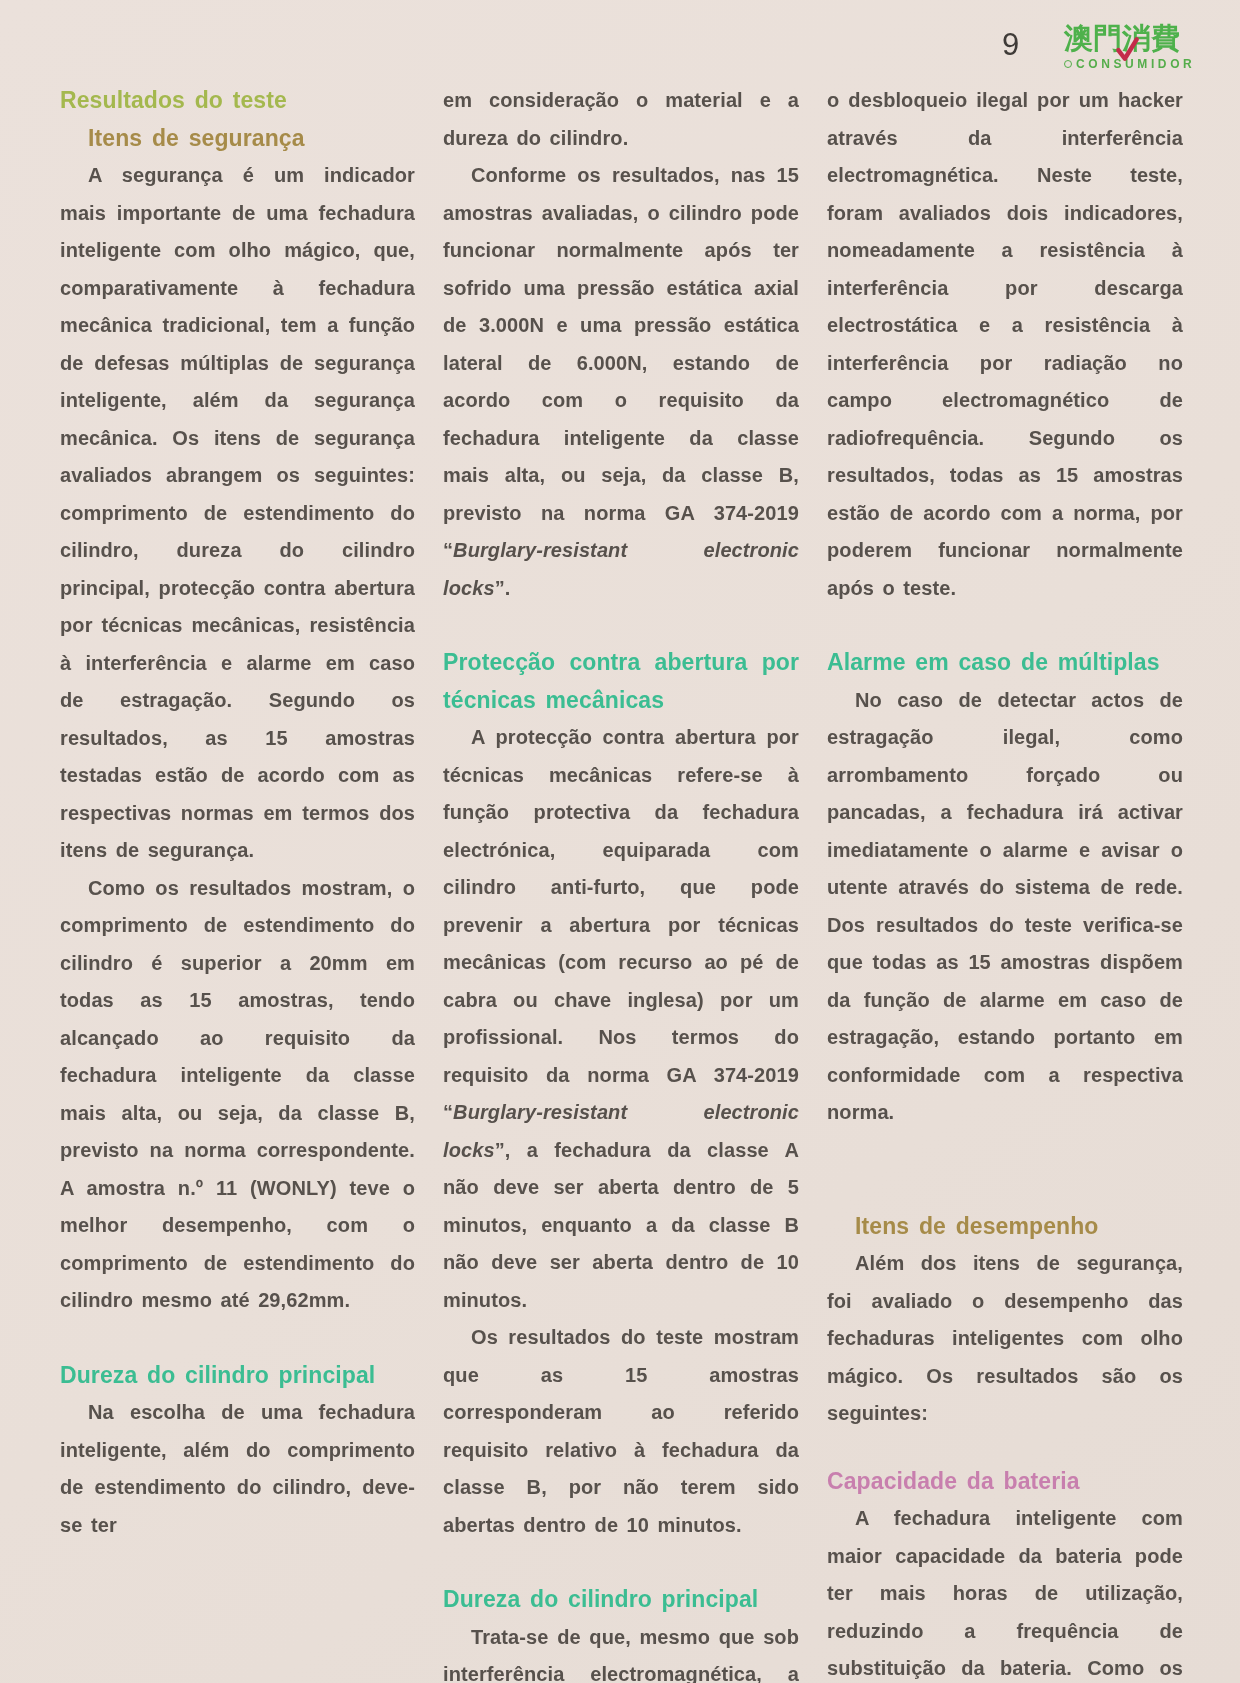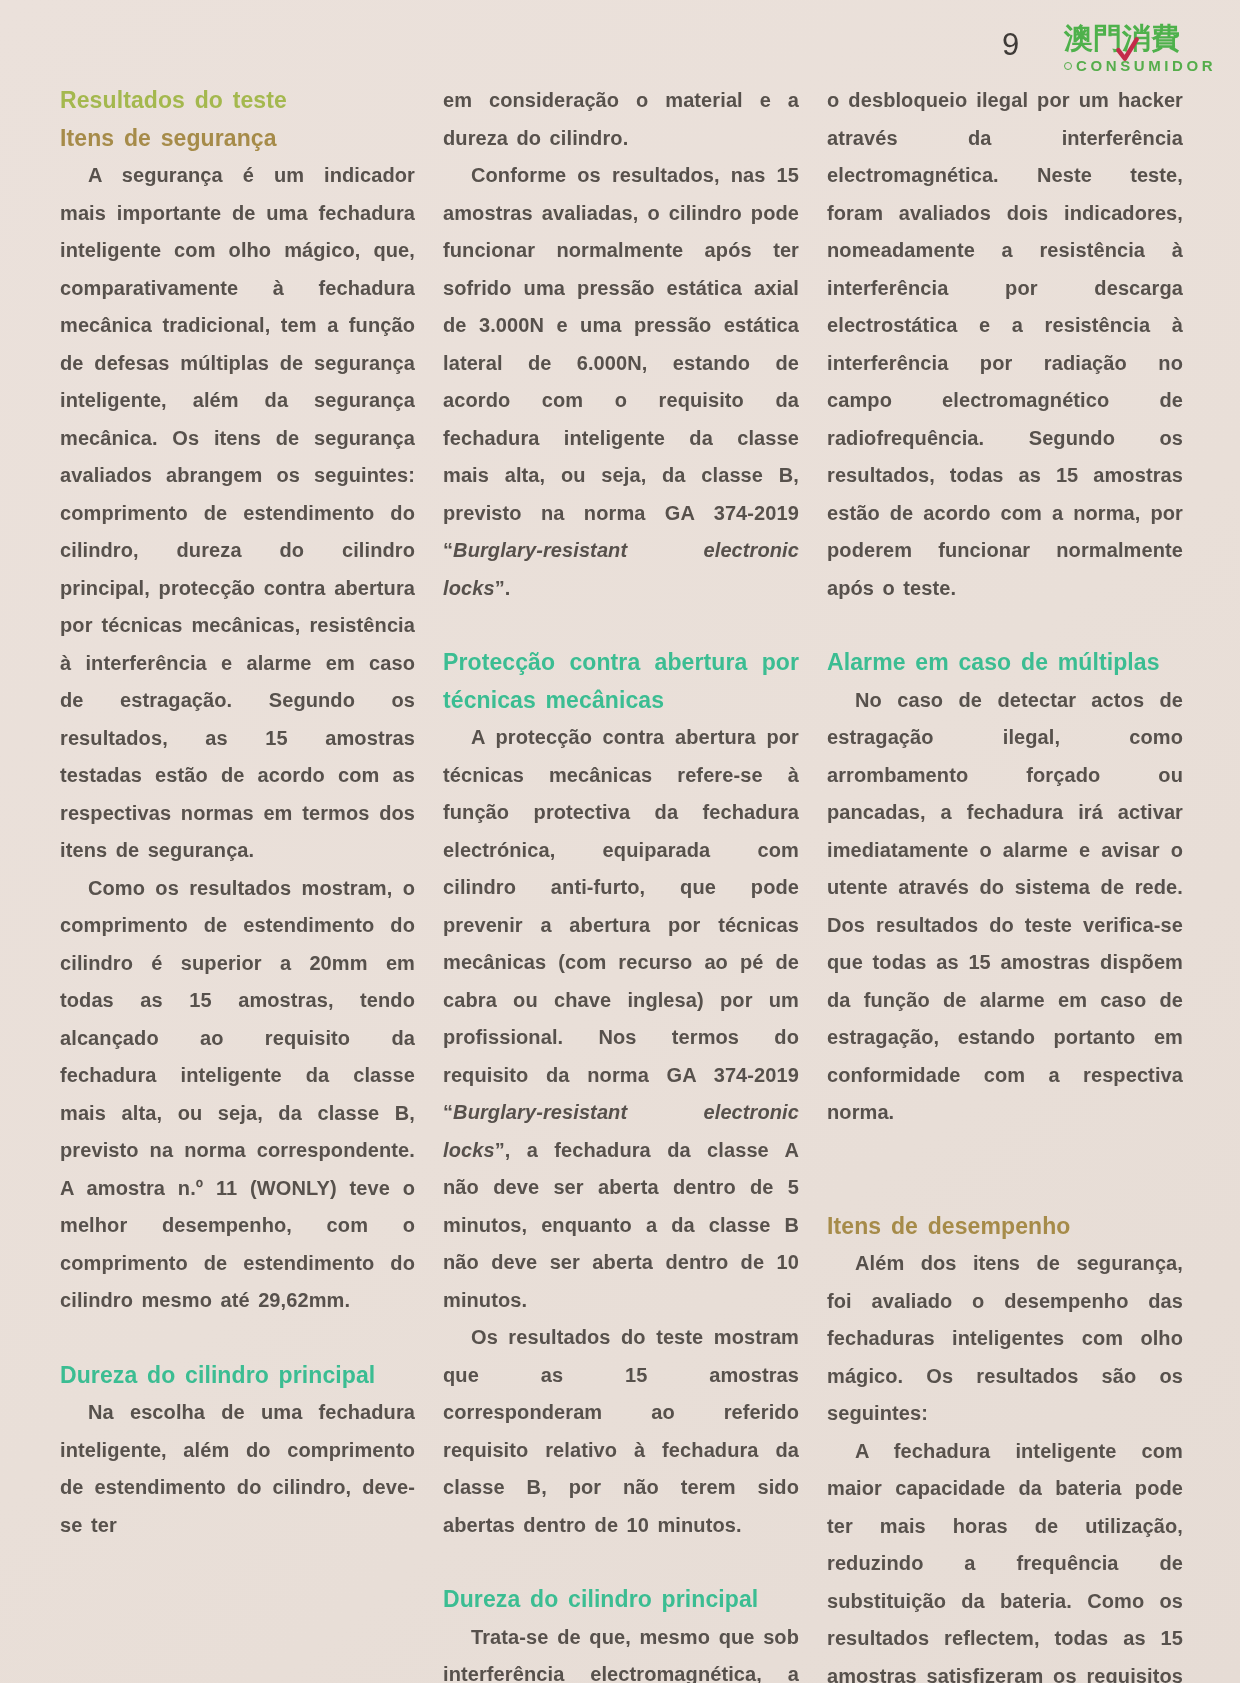--- a/index.html
+++ b/index.html
@@ -15,21 +15,21 @@
     position:absolute;top:27px;left:1002px;
     font-size:31px;color:#3f3b38;letter-spacing:1px;
   }
   .logo{position:absolute;top:22px;left:1064px;width:124px;}
   .logo-cjk{
     font-size:29px;line-height:32px;font-weight:bold;
     color:#4eb14b;letter-spacing:0px;white-space:nowrap;
   }
   .logo-latin{
     margin-top:3px;
-    font-size:15px;font-weight:bold;color:#55ad4b;
+    font-size:12px;font-weight:bold;color:#55ad4b;
     letter-spacing:3.6px;white-space:nowrap;
     display:flex;align-items:center;
   }
   .logo-dot{
     display:inline-block;width:6px;height:6px;border:1.6px solid #55ad4b;
     border-radius:50%;margin-right:4px;flex:0 0 auto;
   }
   .logo-check{position:absolute;left:50px;top:14px;width:26px;height:26px;}
   
   .content{
@@ -45,21 +45,21 @@
     letter-spacing:0.1px;
   }
   .col1{flex-basis:355px;width:355px;}
   .para{margin:0;text-indent:28px;font-weight:bold;}
   .para.cont{text-indent:0;}
   .hd{
     margin:0;font-size:23px;line-height:37.5px;font-weight:bold;
     text-align:justify;word-spacing:0.14em;
   }
   .hd.green{color:#a4b84e;}
-  .hd.gold{color:#a68b49;}
+  .hd.gold{color:#a68b49;margin-left:28px;}
   .hd.teal{color:#3bbd92;}
   .hd.pink{color:#c87fae;}
   .sec{margin-top:37px;}
   .sec-big{margin-top:76px;}
   .sec-small{margin-top:30px;}
   .lt{font-style:italic;margin-top:8px;}
 </style>
 </head>
 <body>
 
@@ -98,17 +98,18 @@
       <h3 class="hd teal sec">Dureza do cilindro principal</h3>
       <p class="para">Trata-se de que, mesmo que sob interferência electromagnética, a fechadura inteligente ainda consegue manter a segurança na comunicação, assim como a precisão no reconhecimento facial e na inserção de senhas, prevenindo</p>
     </div>
 
     <div class="col">
       <p class="para cont">o desbloqueio ilegal por um hacker através da interferência electromagnética. Neste teste, foram avaliados dois indicadores, nomeadamente a resistência à interferência por descarga electrostática e a resistência à interferência por radiação no campo electromagnético de radiofrequência. Segundo os resultados, todas as 15 amostras estão de acordo com a norma, por poderem funcionar normalmente após o teste.</p>
       <h3 class="hd teal sec">Alarme em caso de múltiplas</h3>
       <p class="para">No caso de detectar actos de estragação ilegal, como arrombamento forçado ou pancadas, a fechadura irá activar imediatamente o alarme e avisar o utente através do sistema de rede. Dos resultados do teste verifica-se que todas as 15 amostras dispõem da função de alarme em caso de estragação, estando portanto em conformidade com a respectiva norma.</p>
       <h2 class="hd gold sec-big">Itens de desempenho</h2>
       <p class="para">Além dos itens de segurança, foi avaliado o desempenho das fechaduras inteligentes com olho mágico. Os resultados são os seguintes:</p>
+      <h3 class="hd pink sec-small">Capacidade da bateria</h3>
       <p class="para">A fechadura inteligente com maior capacidade da bateria pode ter mais horas de utilização, reduzindo a frequência de substituição da bateria. Como os resultados reflectem, todas as 15 amostras satisfizeram os requisitos da norma, com a capacidade da bactéria que permite 3.000 ciclos de abertura e fechamento.</p>
     </div>
 
   </div>
 </div>
 
 </body></html>

